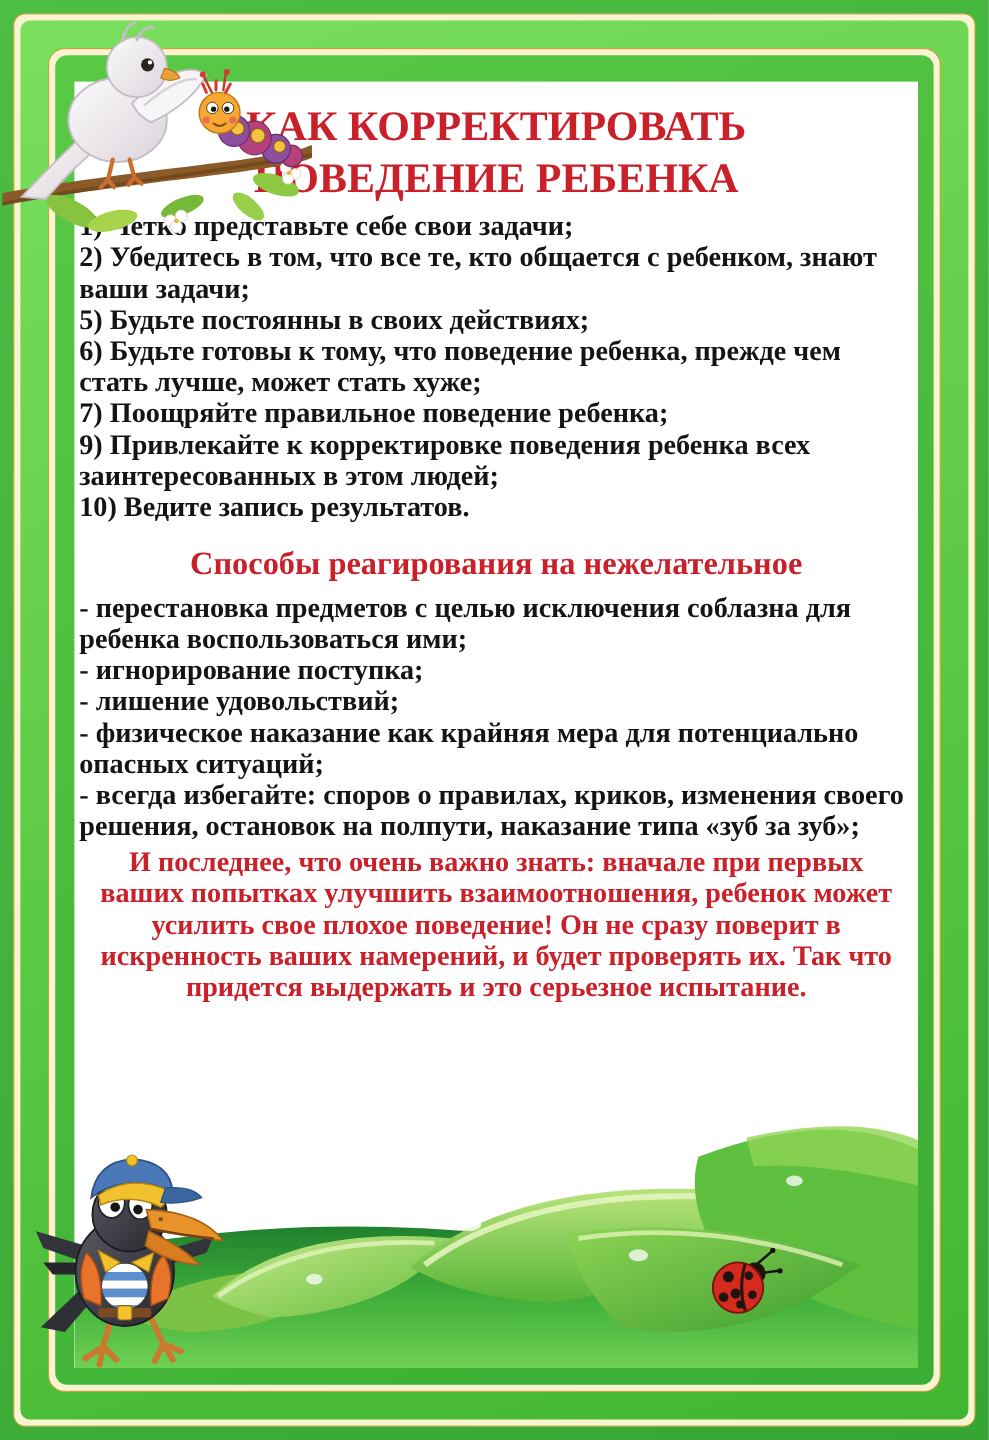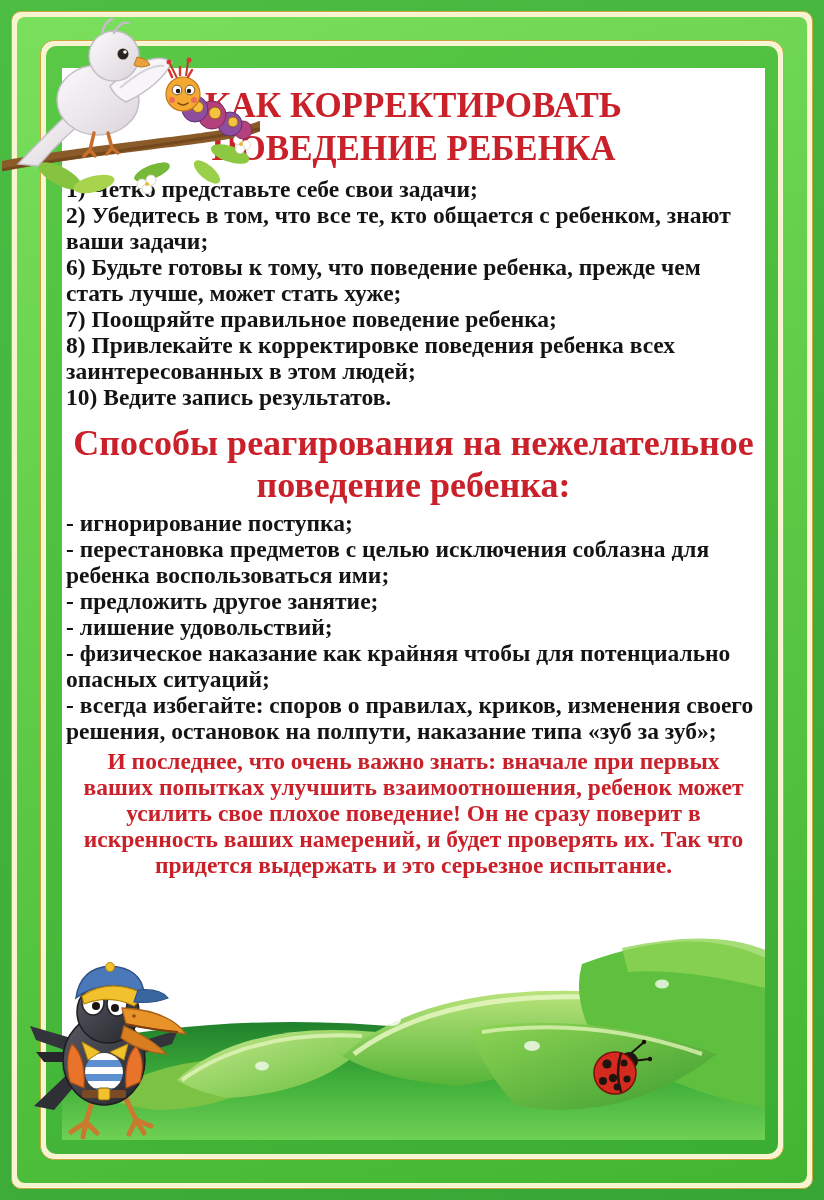--- a/index.html
+++ b/index.html
@@ -26,21 +26,21 @@
     color:#C9202A;font-weight:bold;font-size:35px;line-height:43px;
   }
   .numlist,.dashlist{
     color:#141414;font-weight:bold;font-size:23.5px;line-height:26px;
     text-align:left;
   }
   .numlist{margin-top:2px;}
   .advice-line,.method-line{margin:0;}
   .subtitle{
     margin:12px 0 4px 0;text-align:center;
-    color:#C9202A;font-weight:bold;font-size:36px;line-height:42px;
+    color:#C9202A;font-weight:bold;font-size:27px;line-height:42px;
   }
   .closing{
     margin:4px auto 0 auto;max-width:668px;text-align:center;
     color:#C9202A;font-weight:bold;font-size:23.5px;line-height:26px;
   }
   .bottom-art{position:absolute;left:0;right:0;bottom:0;height:212px;z-index:2;}
   .dove-art{position:absolute;left:2px;top:14px;width:258px;height:182px;z-index:10;}
   .crow-art{position:absolute;left:26px;top:960px;width:176px;height:184px;z-index:11;}
 </style>
 </head>
@@ -117,37 +117,36 @@
 
     <div class="text-layer">
       <h1 class="title">
         <span>КАК КОРРЕКТИРОВАТЬ</span><br>
         <span>ПОВЕДЕНИЕ РЕБЕНКА</span>
       </h1>
 
       <div class="numlist">
           <div class="advice-line">1) Четко представьте себе свои задачи;</div>
           <div class="advice-line">2) Убедитесь в том, что все те, кто общается с ребенком, знают ваши задачи;</div>
+          <div class="advice-line">5) Будьте постоянны в своих действиях;</div>
           <div class="advice-line">6) Будьте готовы к тому, что поведение ребенка, прежде чем стать лучше, может стать хуже;</div>
           <div class="advice-line">7) Поощряйте правильное поведение ребенка;</div>
-          <div class="advice-line">8) Привлекайте к корректировке поведения ребенка всех заинтересованных в этом людей;</div>
+          <div class="advice-line">9) Привлекайте к корректировке поведения ребенка всех заинтересованных в этом людей;</div>
           <div class="advice-line">10) Ведите запись результатов.</div>
         </div>
 
       <h2 class="subtitle">
         <span>Способы реагирования на нежелательное</span><br>
-        <span>поведение ребенка:</span>
       </h2>
 
       <div class="dashlist">
+          <div class="method-line">- перестановка предметов с целью исключения соблазна для ребенка воспользоваться ими;</div>
           <div class="method-line">- игнорирование поступка;</div>
-          <div class="method-line">- перестановка предметов с целью исключения соблазна для ребенка воспользоваться ими;</div>
-          <div class="method-line">- предложить другое занятие;</div>
           <div class="method-line">- лишение удовольствий;</div>
-          <div class="method-line">- физическое наказание как крайняя чтобы для потенциально опасных ситуаций;</div>
+          <div class="method-line">- физическое наказание как крайняя мера для потенциально опасных ситуаций;</div>
           <div class="method-line">- всегда избегайте: споров о правилах, криков, изменения своего решения, остановок на полпути, наказание типа «зуб за зуб»;</div>
         </div>
 
       <p class="closing">И последнее, что очень важно знать: вначале при первых ваших попытках улучшить взаимоотношения, ребенок может усилить свое плохое поведение! Он не сразу поверит в искренность ваших намерений, и будет проверять их. Так что придется выдержать и это серьезное испытание.</p>
     </div>
   </div>
 
   <svg class="dove-art" viewBox="0 0 258 182">
     <defs>
       <linearGradient id="dv" x1="0" y1="0" x2="1" y2="1">

